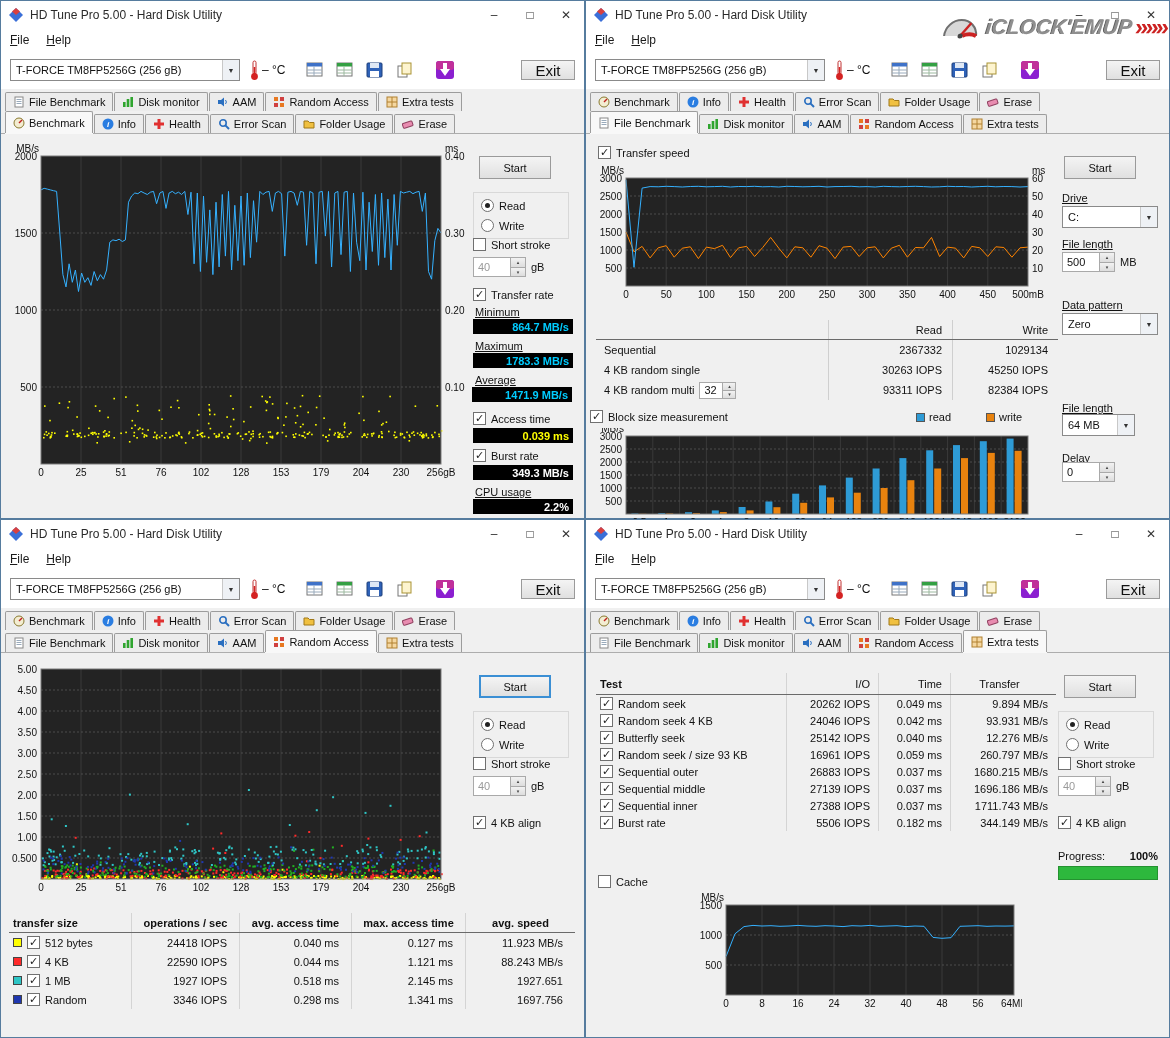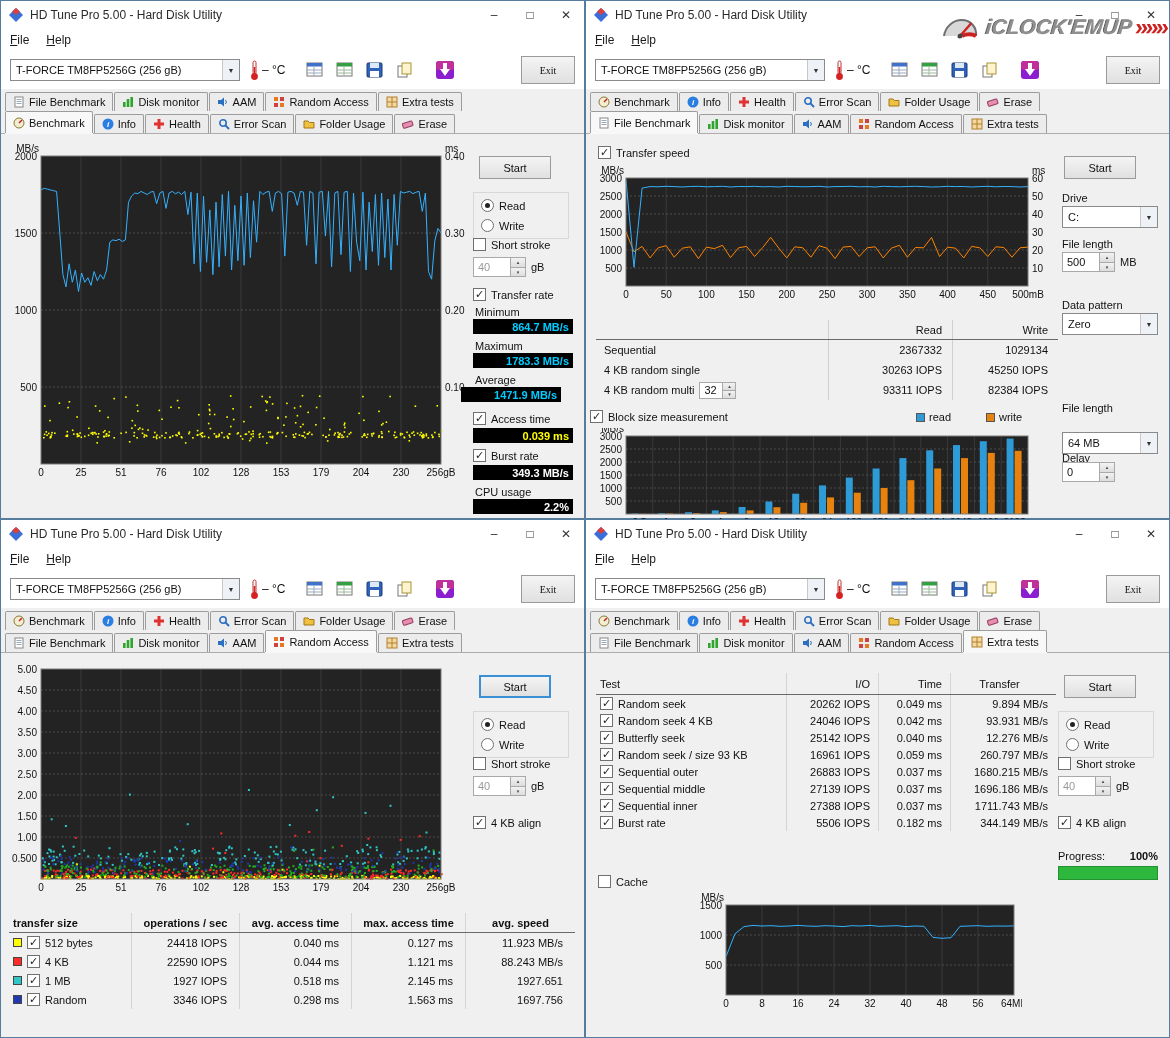--- a/index.html
+++ b/index.html
@@ -17,21 +17,21 @@
   .toolbar{height:38px;background:#fff;display:flex;align-items:center;padding:0 9px;}
   .combo{background:#fff;border:1px solid #8a8a8a;display:flex;align-items:center;font-size:11px;color:#111;height:22px;}
   .combo-text{padding-left:5px;flex:1;white-space:nowrap;overflow:hidden;}
   .combo-arrow{width:17px;align-self:stretch;display:flex;align-items:center;justify-content:center;background:#eef1f5;border-left:1px solid #c8c8c8;font-size:7px;color:#333;}
   .drive-combo{width:230px;}
   .thermo{margin-left:10px;display:flex;}
   .temp-text{font-size:12px;color:#111;margin-left:3px;white-space:nowrap;}
   .tool-group{display:flex;gap:3px;margin-left:16px;}
   .tool-btn{width:27px;height:25px;background:transparent;border:1px solid transparent;display:flex;align-items:center;justify-content:center;}
   .capture-btn{margin-left:13px;width:27px;height:25px;background:transparent;border:1px solid transparent;display:flex;align-items:center;justify-content:center;}
-  .exit-btn{margin-left:auto;width:54px;height:28px;font-family:Liberation Serif, serif;font-size:10px;background:linear-gradient(#f4f4f4,#e0e0e0);border:1px solid #9a9a9a;color:#111;}
+  .exit-btn{margin-left:auto;width:54px;height:20px;font-family:Liberation Sans, sans-serif;font-size:15px;background:linear-gradient(#f4f4f4,#e0e0e0);border:1px solid #9a9a9a;color:#111;}
   .tabs{display:flex;align-items:flex-end;padding-left:4px;height:22px;background:#f0f0f0;}
   .tabs-front{height:23px;border-bottom:1px solid #adadad;}
   .tab{display:inline-flex;align-items:center;gap:4px;height:19px;padding:0 7px;background:#ececec;border:1px solid #9c9c9c;border-bottom:none;border-radius:2px 2px 0 0;font-size:11px;color:#111;margin-right:1px;white-space:nowrap;}
   .tab.active{background:#f8f8f8;height:22px;position:relative;z-index:3;box-shadow:0 1px 0 #f8f8f8;}
   .tab-ic{display:flex;}
   .content{position:absolute;left:0;top:133px;right:0;bottom:0;background:#f0f0f0;}
   .content>*{position:absolute;}
   svg.chart{display:block;}
   .btn-start{width:72px;height:23px;font-family:inherit;font-size:11px;background:linear-gradient(#f4f4f4,#e0e0e0);border:1px solid #9a9a9a;color:#111;}
   .btn-start.focused{border:2px solid #3b8fd4;}
@@ -44,21 +44,21 @@
   .groupbox{border:1px solid #d8d8d8;padding:6px 7px;display:flex;flex-direction:column;gap:7px;width:96px;}
   .spin-row{display:flex;align-items:center;}
   .spin-field{width:38px;height:20px;background:#fff;border:1px solid #a9a9a9;font-size:11px;display:inline-flex;align-items:center;padding-left:4px;color:#111;}
   .spin-field.disabled{color:#9a9a9a;}
   .spin-field.sm{width:24px;height:17px;}
   .spin-btns{display:inline-flex;flex-direction:column;width:15px;height:20px;}
   .spin-btns.sm{height:17px;width:13px;}
   .spin-btns span{flex:1;display:flex;align-items:center;justify-content:center;font-size:5px;color:#444;background:linear-gradient(#f2f2f2,#ddd);border:1px solid #a9a9a9;border-left:none;}
   .spin-btns span+span{border-top:none;}
   .unit{font-size:11px;margin-left:5px;color:#111;}
-  .plabel{font-size:11px;color:#111;white-space:nowrap;}
+  .plabel{font-size:11px;color:#111;white-space:nowrap;text-decoration:underline;}
   .result-box{width:100px;height:15px;background:#000;display:flex;align-items:center;justify-content:flex-end;padding-right:4px;font-size:11px;font-weight:bold;}
   .result-box.cyan{color:#00ccff;}
   .result-box.yellow{color:#ffff00;}
   .result-box.white{color:#fff;}
   .trr-table{width:462px;font-size:11px;color:#111;}
   .trr-row{display:grid;grid-template-columns:232px 124px 106px;height:20px;align-items:stretch;}
   .trr-head{border-bottom:1px solid #6a6a6a;}
   .trr-label{padding-left:8px;display:flex;align-items:center;gap:5px;}
   .trr-num{border-left:1px solid #cfcfcf;display:flex;align-items:center;justify-content:flex-end;padding-right:10px;}
   .spin-inline{display:inline-flex;align-items:center;}
@@ -633,21 +633,21 @@
       </span>
       <span class="check-row" style="left:472px;top:154px">
           <span class="checkbox checked"></span>
           <span>Transfer rate</span>
         </span>
       <span class="plabel" style="left:474px;top:172px">Minimum</span>
       <div class="result-box cyan" style="left:472px;top:185px">864.7 MB/s</div>
       <span class="plabel" style="left:474px;top:206px">Maximum</span>
       <div class="result-box cyan" style="left:472px;top:219px">1783.3 MB/s</div>
       <span class="plabel" style="left:474px;top:240px">Average</span>
-      <div class="result-box cyan" style="left:460px;top:253px">1471.9 MB/s</div>
+      <div class="result-box cyan" style="left:471px;top:253px">1471.9 MB/s</div>
       <span class="check-row" style="left:472px;top:278px">
           <span class="checkbox checked"></span>
           <span>Access time</span>
         </span>
       <div class="result-box yellow" style="left:472px;top:294px">0.039 ms</div>
       <span class="check-row" style="left:472px;top:315px">
           <span class="checkbox checked"></span>
           <span>Burst rate</span>
         </span>
       <div class="result-box white" style="left:472px;top:331px">349.3 MB/s</div>
@@ -1016,21 +1016,21 @@
             <span>▾</span>
           </span>
         <span class="unit">MB</span>
       </span>
       <span class="plabel" style="left:476px;top:165px">Data pattern</span>
       <div class="combo" style="left:476px;top:179px;width:96px">
           <span class="combo-text">Zero</span>
           <span class="combo-arrow">▼</span>
         </div>
       <span class="plabel" style="left:476px;top:268px">File length</span>
-      <div class="combo" style="left:476px;top:298px;width:96px">
+      <div class="combo" style="left:476px;top:280px;width:73px">
           <span class="combo-text">64 MB</span>
           <span class="combo-arrow">▼</span>
         </div>
       <span class="plabel" style="left:476px;top:318px">Delay</span>
       <span class="spin-row" style="left:476px;top:328px">
         <span class="spin-field">0</span>
           <span class="spin-btns">
             <span>▴</span>
             <span>▾</span>
           </span>
@@ -2398,21 +2398,21 @@
             <span class="bl-cell">1927.651</span>
           </div>
           <div class="bl-row">
             <span class="bl-cell bl-first">
               <span class="swatch" style="background:#2038b0"></span>
               <span class="checkbox checked"></span>
               <span>Random</span>
             </span>
             <span class="bl-cell">3346 IOPS</span>
             <span class="bl-cell">0.298 ms</span>
-            <span class="bl-cell">1.563 ms</span>
+            <span class="bl-cell">1.341 ms</span>
             <span class="bl-cell">1697.756</span>
           </div>
         </div>
     </div>
   </div>
 
   <div class="window" style="left:585px;top:519px">
     <div class="titlebar">
       <span class="app-icon">
           <svg width="14" height="14" viewBox="0 0 14 14">
@@ -2589,21 +2589,21 @@
               <line x1="1" y1="6" x2="11" y2="6" stroke="#b08030"></line>
               <line x1="6" y1="1" x2="6" y2="11" stroke="#b08030"></line>
             </svg>
           </span>
           <span>Extra tests</span>
         </span>
       </div>
     <div class="content">
       <div class="brt-table" style="left:10px;top:20px">
           <div class="brt-row brt-head">
-            <span class="brt-cell brt-first" style="font-weight:normal">Test</span>
+            <span class="brt-cell brt-first" style="font-weight:bold">Test</span>
             <span class="brt-cell">I/O</span>
             <span class="brt-cell">Time</span>
             <span class="brt-cell" style="justify-content:center">Transfer</span>
           </div>
           <div class="brt-row">
             <span class="brt-cell brt-first">
               <span class="checkbox checked"></span>
               <span>Random seek</span>
             </span>
             <span class="brt-cell">20262 IOPS</span>

